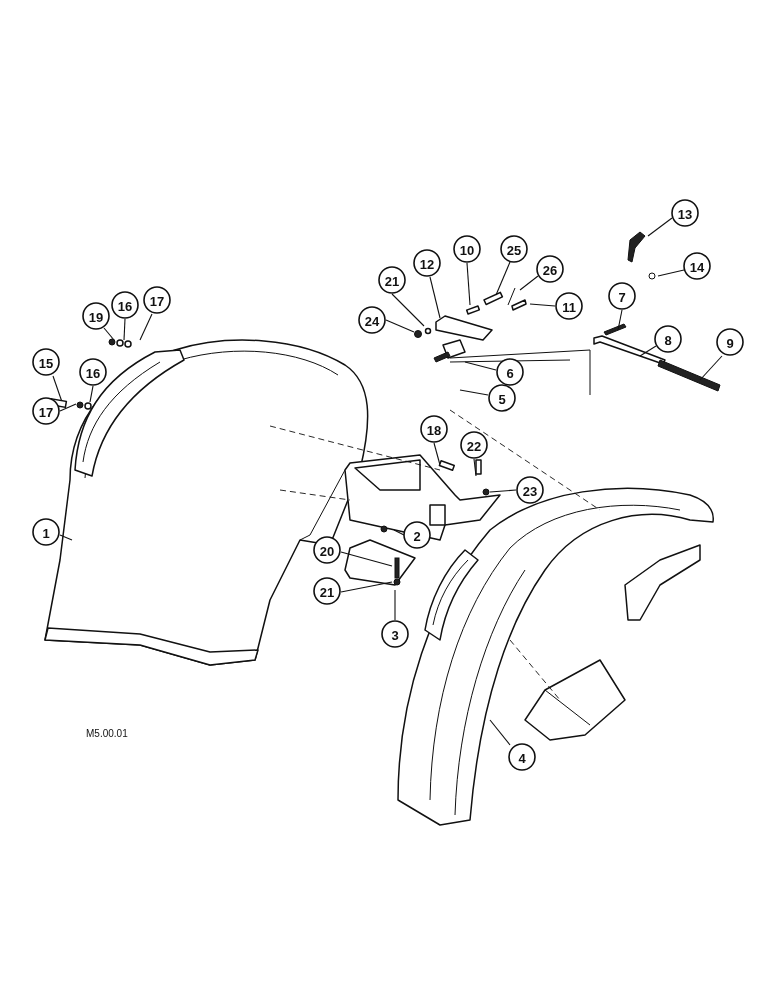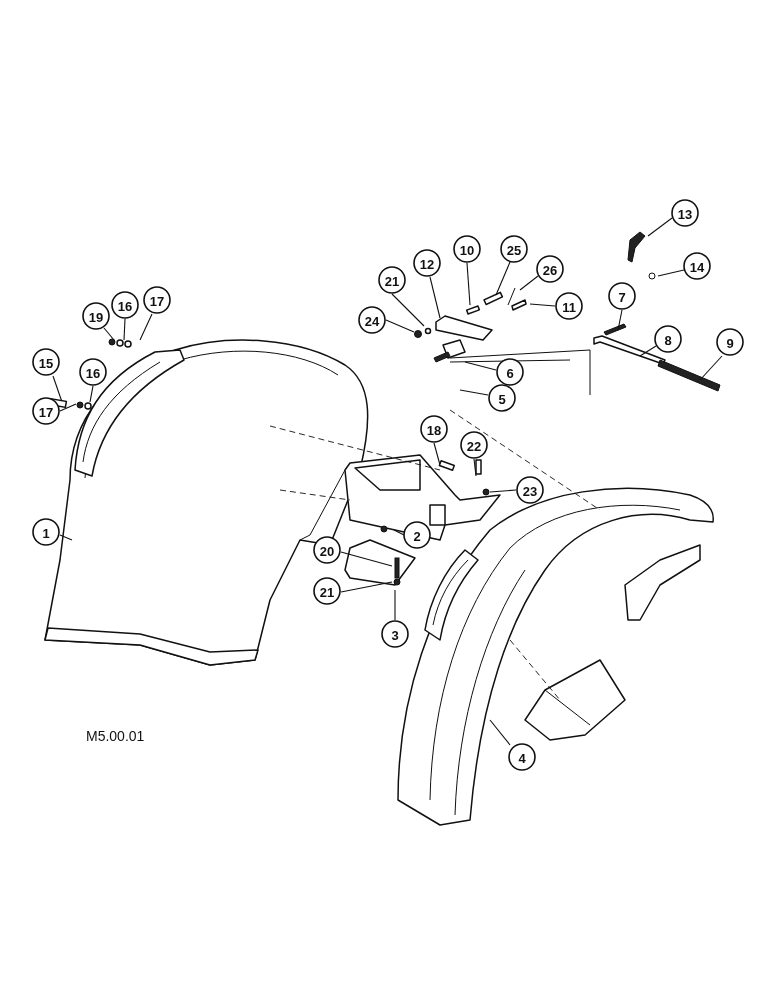--- a/index.html
+++ b/index.html
@@ -5,21 +5,21 @@
   html, body { margin: 0; padding: 0; background: #ffffff; }
   body { width: 772px; height: 1000px; position: relative; overflow: hidden; font-family: "Liberation Sans", sans-serif; }
   svg#diagram { position: absolute; left: 0; top: 0; width: 772px; height: 1000px; }
   .callout circle { fill: #ffffff; stroke: #111; stroke-width: 1.6; }
   .callout text { font-family: "Liberation Sans", sans-serif; font-weight: bold; font-size: 13px; fill: #111; text-anchor: middle; dominant-baseline: central; }
   .leader { stroke: #111; stroke-width: 1.1; fill: none; }
   .part { fill: #ffffff; stroke: #111; stroke-width: 1.5; stroke-linejoin: round; }
   .thin { fill: none; stroke: #111; stroke-width: 1; }
   .dash { fill: none; stroke: #111; stroke-width: 0.9; stroke-dasharray: 6 4; }
   .dark { fill: #222; stroke: #111; stroke-width: 1; }
-  .ref { position: absolute; font-size: 14px; color: #111; }
+  .ref { position: absolute; font-size: 10px; color: #111; }
 </style>
 </head>
 <body>
 
 <svg id="diagram" viewBox="0 0 772 1000">
 
   <g>
     <path class="part" d="M70,480 C70,420 110,370 175,350 C230,333 300,338 345,365 C372,383 372,420 360,470 L330,545 L300,540 L270,600 L255,660 L210,665 L140,645 L45,640 L60,560 Z"></path>
     <path class="thin" d="M85,478 C88,425 125,378 180,360 C235,344 300,350 338,375"></path>
     <path class="part" d="M45,640 L48,628 L140,634 L210,652 L258,650 L255,660 L210,665 L140,645 Z"></path>

